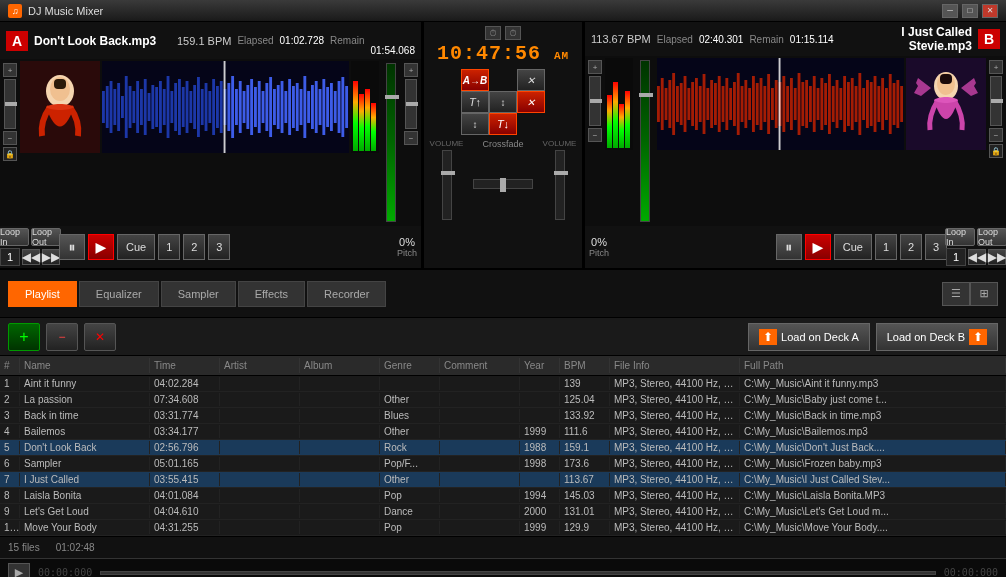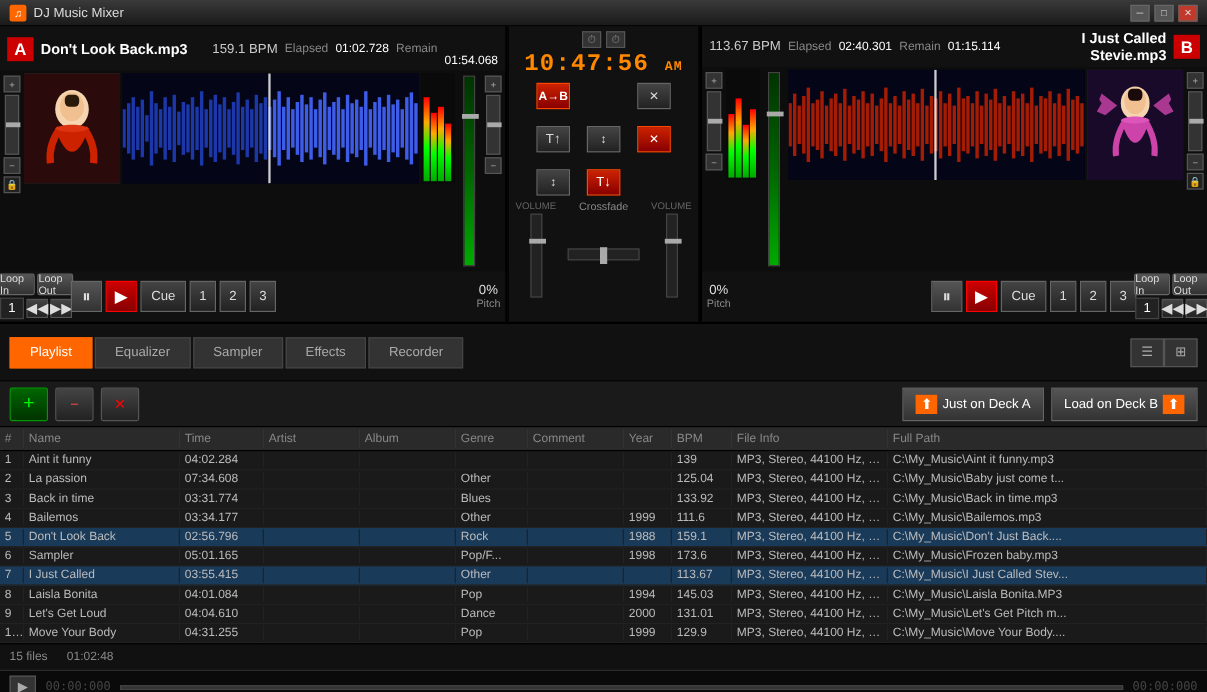--- a/index.html
+++ b/index.html
@@ -246,21 +246,21 @@
     <div style="display:flex;gap:4px;margin-bottom:2px;">
       <div style="width:16px;height:14px;background:#333;border:1px solid #555;display:flex;align-items:center;justify-content:center;font-size:9px;color:#888;">⏱</div>
       <div style="width:16px;height:14px;background:#333;border:1px solid #555;display:flex;align-items:center;justify-content:center;font-size:9px;color:#888;">⏱</div>
     </div>
 
     <div style="color:#ff8800;font-size:20px;font-weight:bold;font-family:'Courier New',monospace;letter-spacing:1px;">
       <span>10:47:56</span>
       <span style="font-size:11px;">AM</span>
     </div>
 
-    <div style="display:grid;grid-template-columns:repeat(3,28px);gap:14px;margin:4px 0;">
+    <div style="display:grid;grid-template-columns:repeat(3,28px);gap:0;margin:4px 0;font-style:italic;">
       <div style="height:22px;width:28px;background:linear-gradient(to bottom,#cc2200,#880000);border:1px solid #ff4400;color:white;font-size:10px;display:flex;align-items:center;justify-content:center;cursor:pointer;grid-column:1/3;font-weight:bold;">A→B</div>
       <div style="height:22px;background:linear-gradient(to bottom,#444,#222);border:1px solid #666;color:#ddd;font-size:10px;display:flex;align-items:center;justify-content:center;cursor:pointer;">✕</div>
       <div style="height:22px;background:linear-gradient(to bottom,#444,#222);border:1px solid #666;color:#ddd;font-size:11px;display:flex;align-items:center;justify-content:center;cursor:pointer;">T↑</div>
       <div style="height:22px;background:linear-gradient(to bottom,#444,#222);border:1px solid #666;color:#ddd;font-size:10px;display:flex;align-items:center;justify-content:center;cursor:pointer;">↕</div>
       <div style="height:22px;background:linear-gradient(to bottom,#cc2200,#880000);border:1px solid #ff4400;color:white;font-size:10px;display:flex;align-items:center;justify-content:center;cursor:pointer;">✕</div>
       <div style="height:22px;background:linear-gradient(to bottom,#444,#222);border:1px solid #666;color:#ddd;font-size:10px;display:flex;align-items:center;justify-content:center;cursor:pointer;">↕</div>
       <div style="height:22px;background:linear-gradient(to bottom,#cc2200,#880000);border:1px solid #ff4400;color:white;font-size:11px;display:flex;align-items:center;justify-content:center;cursor:pointer;">T↓</div>
     </div>
 
     <div style="display:flex;align-items:flex-start;gap:6px;width:100%;">
@@ -461,21 +461,21 @@
   </div>
 
   <div class="playlist-toolbar">
     <div class="pl-btn green" style="font-size:16px;color:#00ff00;">+</div>
     <div class="pl-btn" style="font-size:12px;color:#ff4444;">−</div>
     <div class="pl-btn" style="font-size:12px;color:#ff0000;">✕</div>
     <div style="flex:1;"></div>
 
     <div style="display:flex;align-items:center;gap:4px;padding:3px 10px;background:linear-gradient(to bottom,#555,#333);border:1px solid #666;color:white;font-size:11px;cursor:pointer;height:28px;">
       <div style="width:18px;height:16px;background:#ff6600;display:flex;align-items:center;justify-content:center;font-size:12px;">⬆</div>
-      <span>Just on Deck A</span>
+      <span>Load on Deck A</span>
     </div>
 
     <div style="display:flex;align-items:center;gap:4px;padding:3px 10px;background:linear-gradient(to bottom,#555,#333);border:1px solid #666;color:white;font-size:11px;cursor:pointer;height:28px;">
       <span>Load on Deck B</span>
       <div style="width:18px;height:16px;background:#ff6600;display:flex;align-items:center;justify-content:center;font-size:12px;">⬆</div>
     </div>
   </div>
 
   <div class="playlist-table">
 
@@ -602,21 +602,21 @@
     <div class="td col-num">9</div>
     <div class="td col-name">Let's Get Loud</div>
     <div class="td col-time">04:04.610</div>
     <div class="td col-artist"></div>
     <div class="td col-album"></div>
     <div class="td col-genre">Dance</div>
     <div class="td col-comment"></div>
     <div class="td col-year">2000</div>
     <div class="td col-bpm">131.01</div>
     <div class="td col-fileinfo">MP3, Stereo, 44100 Hz, 16 bit</div>
-    <div class="td col-path">C:\My_Music\Let's Get Pitch m...</div>
+    <div class="td col-path">C:\My_Music\Let's Get Loud m...</div>
   </div>
         <div class="table-row">
     <div class="td col-num">10</div>
     <div class="td col-name">Move Your Body</div>
     <div class="td col-time">04:31.255</div>
     <div class="td col-artist"></div>
     <div class="td col-album"></div>
     <div class="td col-genre">Pop</div>
     <div class="td col-comment"></div>
     <div class="td col-year">1999</div>

